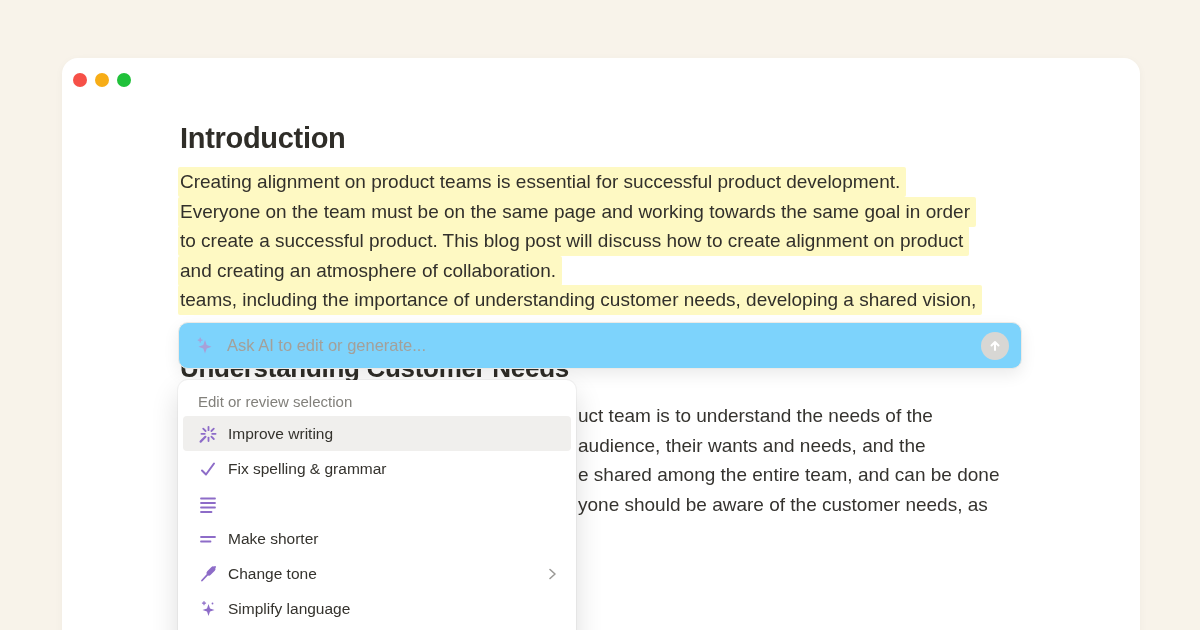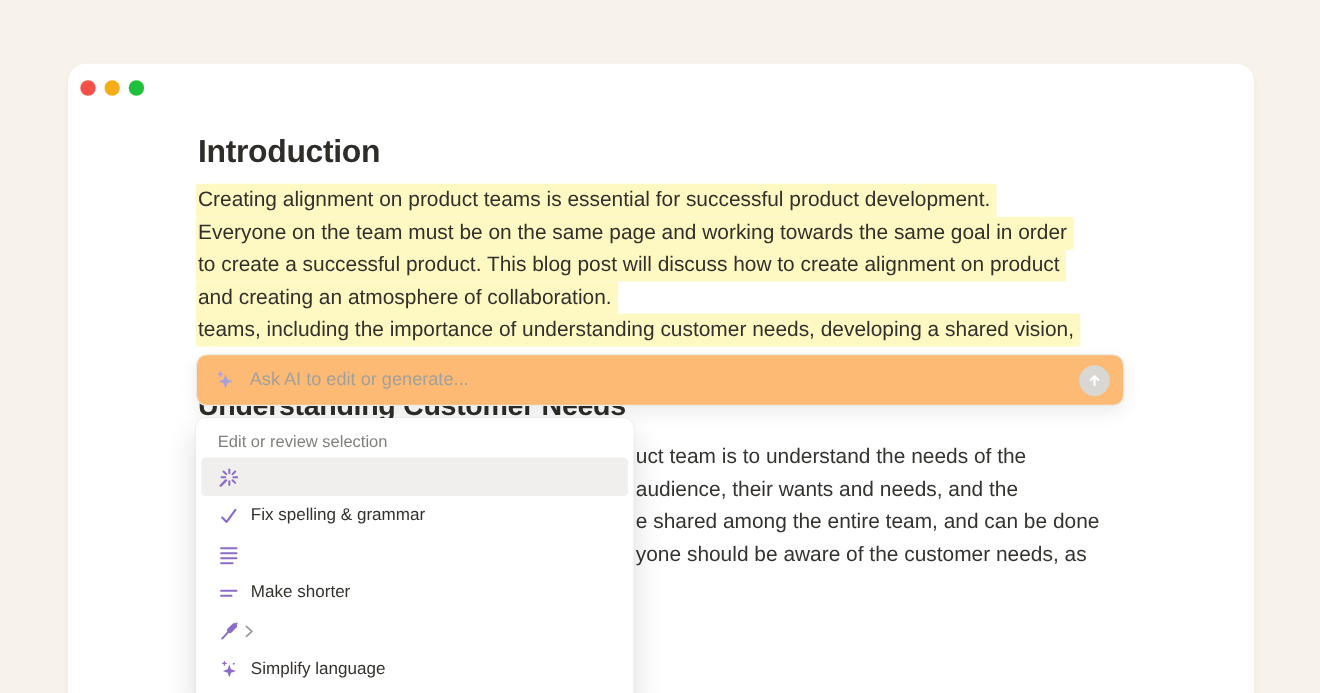--- a/index.html
+++ b/index.html
@@ -44,21 +44,21 @@
   .bg-text {
     position:absolute; left:516px; top:343px; z-index:4;
   }
   .bg-line {
     height:29.5px; line-height:29.5px; white-space:nowrap;
     font-size:19px; color:#35332f;
   }
 
   .ai-input {
     position:absolute; left:116px; top:264px; width:844px; height:47px;
-    background:#fdba74; border:1px solid #eceae6; border-radius:10px;
+    background:#7dd3fc; border:1px solid #eceae6; border-radius:10px;
     box-shadow:0 6px 16px rgba(15,15,15,0.08);
     z-index:20; display:flex; align-items:center; padding:0 12px 0 16px;
   }
   .ai-input input {
     flex:1; border:none; outline:none; background:transparent;
     font-family:"Liberation Sans", sans-serif;
     font-size:16.5px; color:#37352f; margin-left:12px;
   }
   .ai-input input::placeholder { color:#a3a09a; }
   .send-btn {
@@ -142,20 +142,21 @@
           <path d="M10.5 2.8 V6.2"></path>
           <path d="M15.8 4.6 L13.4 7"></path>
           <path d="M17.6 9.8 H14.2"></path>
           <path d="M15.8 15 L13.4 12.6"></path>
           <path d="M10.5 13.6 V17"></path>
           <path d="M3.4 9.8 H6.8"></path>
           <path d="M5.2 4.6 L7.6 7"></path>
           <path d="M2.6 17.6 L7.4 12.8" stroke-width="2.2"></path>
         </svg>
       </span>
+      <span class="menu-text">Improve writing</span>
     </div>
 
     <div class="menu-row">
       <span class="menu-icon">
         <svg width="20" height="20" viewBox="0 0 20 20">
           <path d="M4 11.5 L8 15.5 L16 4.5" stroke="#8d6cc8" stroke-width="2" stroke-linecap="round" stroke-linejoin="round" fill="none"></path>
         </svg>
       </span>
       <span class="menu-text">Fix spelling &amp; grammar</span>
     </div>
@@ -182,20 +183,21 @@
     </div>
 
     <div class="menu-row">
       <span class="menu-icon">
         <svg width="20" height="20" viewBox="0 0 20 20" fill="none">
           <path d="M11 9 L15 5" stroke="#8d6cc8" stroke-width="5" stroke-linecap="round"></path>
           <path d="M4 16.5 L10.2 9.8" stroke="#8d6cc8" stroke-width="1.8" stroke-linecap="round"></path>
           <circle cx="17" cy="3" r="1" fill="#8d6cc8"></circle>
         </svg>
       </span>
+      <span class="menu-text">Change tone</span>
       <span class="chevron">
         <svg width="16" height="16" viewBox="0 0 16 16">
           <path d="M6 3.5 L11 8 L6 12.5" stroke="#9b9a97" stroke-width="1.6" stroke-linecap="round" stroke-linejoin="round" fill="none"></path>
         </svg>
       </span>
     </div>
 
     <div class="menu-row">
       <span class="menu-icon">
         <svg width="20" height="20" viewBox="0 0 20 20">

